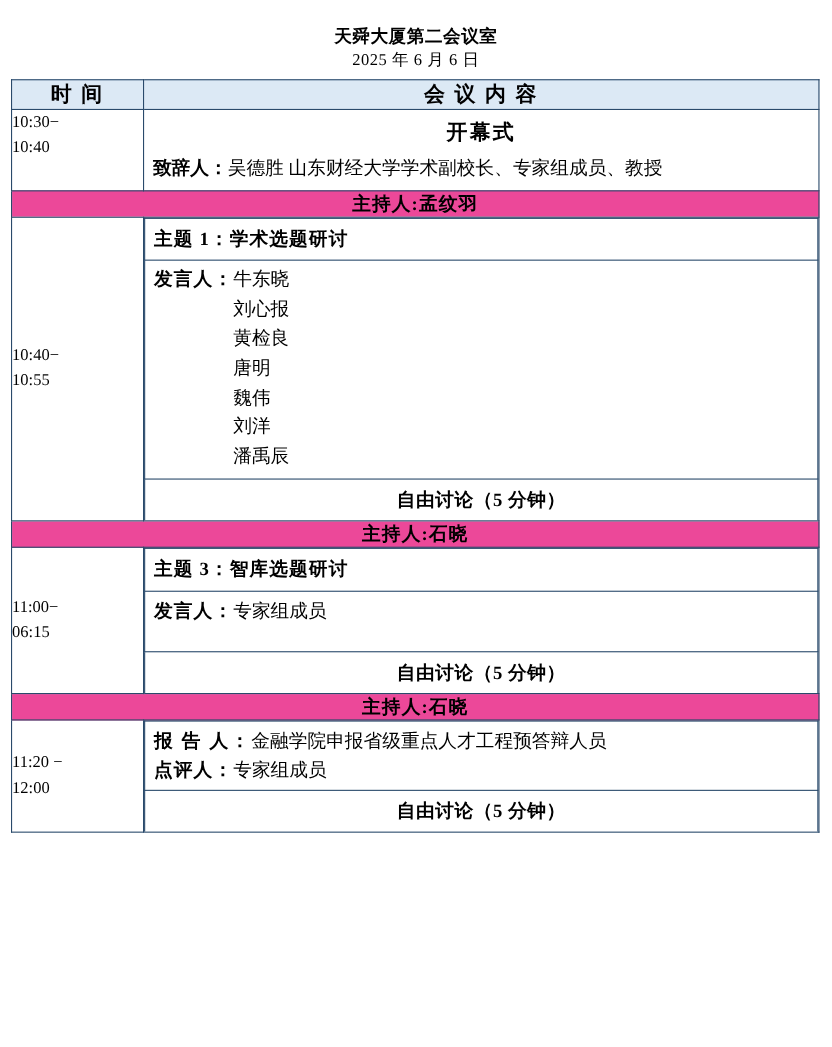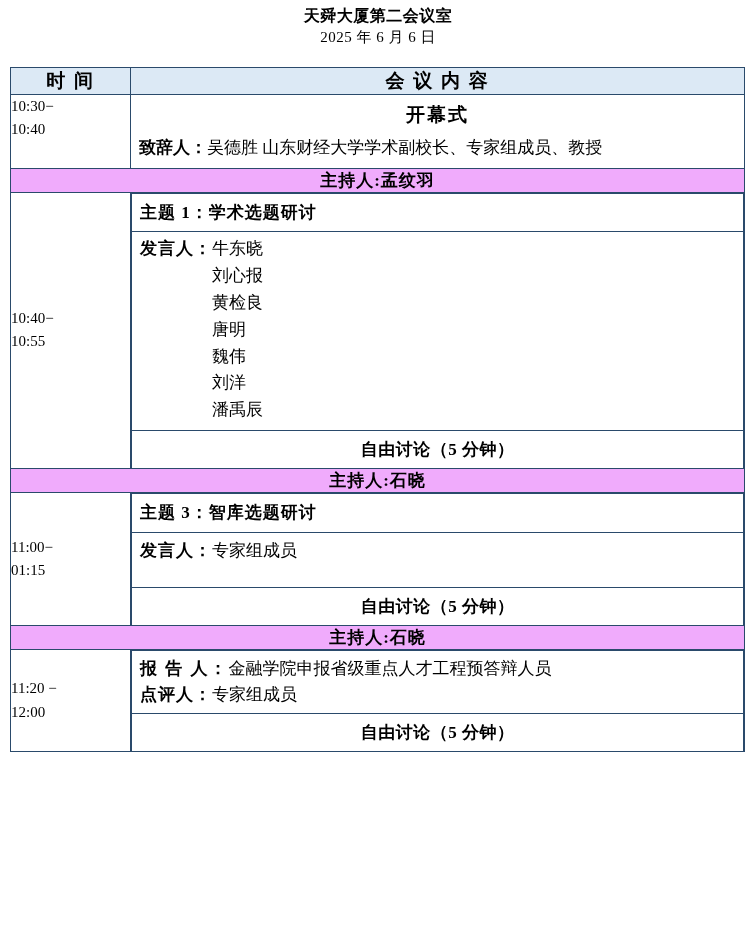--- a/index.html
+++ b/index.html
@@ -11,38 +11,38 @@
     height: 952px;
     background: #ffffff;
     font-family: "Liberation Serif", "DejaVu Serif", serif;
     color: #000000;
     overflow: hidden;
   }
   .page {
     width: 756px;
     height: 784px;
     box-sizing: border-box;
-    padding: 4px 10px 0 10px;
+    padding: 22px 10px 0 10px;
   }
   .doc-header {
     text-align: center;
     line-height: 1.45;
   }
   .doc-title {
     font-size: 16px;
     font-weight: bold;
     letter-spacing: 0.5px;
   }
   .doc-date {
     font-size: 15px;
     font-weight: normal;
     letter-spacing: 0.5px;
   }
   table.schedule {
-    margin-top: 18px;
+    margin-top: 5px;
     width: 734px;
     border-collapse: collapse;
     table-layout: fixed;
   }
   table.schedule td {
     border: 1px solid #2a4a6b;
     vertical-align: top;
     padding: 0;
   }
   .col-time { width: 120px; }
@@ -60,21 +60,21 @@
   .time-cell {
     font-size: 15px;
     line-height: 1.55;
     padding: 5px 0 5px 2px;
     letter-spacing: 0px;
   }
   .time-cell.mid {
     vertical-align: middle;
   }
   .host-row td {
-    background: #f0abfc;
+    background: #ec4899;
     text-align: center;
     font-size: 17px;
     font-weight: bold;
     padding: 8px 0 9px 0;
     letter-spacing: 1px;
   }
   .host-row .host-name {
     font-weight: bold;
   }
   .inner {
@@ -225,21 +225,21 @@
         </td>
       </tr>
 
       <tr class="host-row">
         <td colspan="2"><span>主持人:</span><span class="host-name">石晓</span></td>
       </tr>
 
       <tr>
         <td class="time-cell mid">
           <div>11:00−</div>
-          <div>01:15</div>
+          <div>06:15</div>
         </td>
         <td>
           <table class="inner">
             <tbody>
               <tr>
                 <td>
                     <div class="block title">主题 3：智库选题研讨</div>
                   </td>
               </tr>
               <tr>

